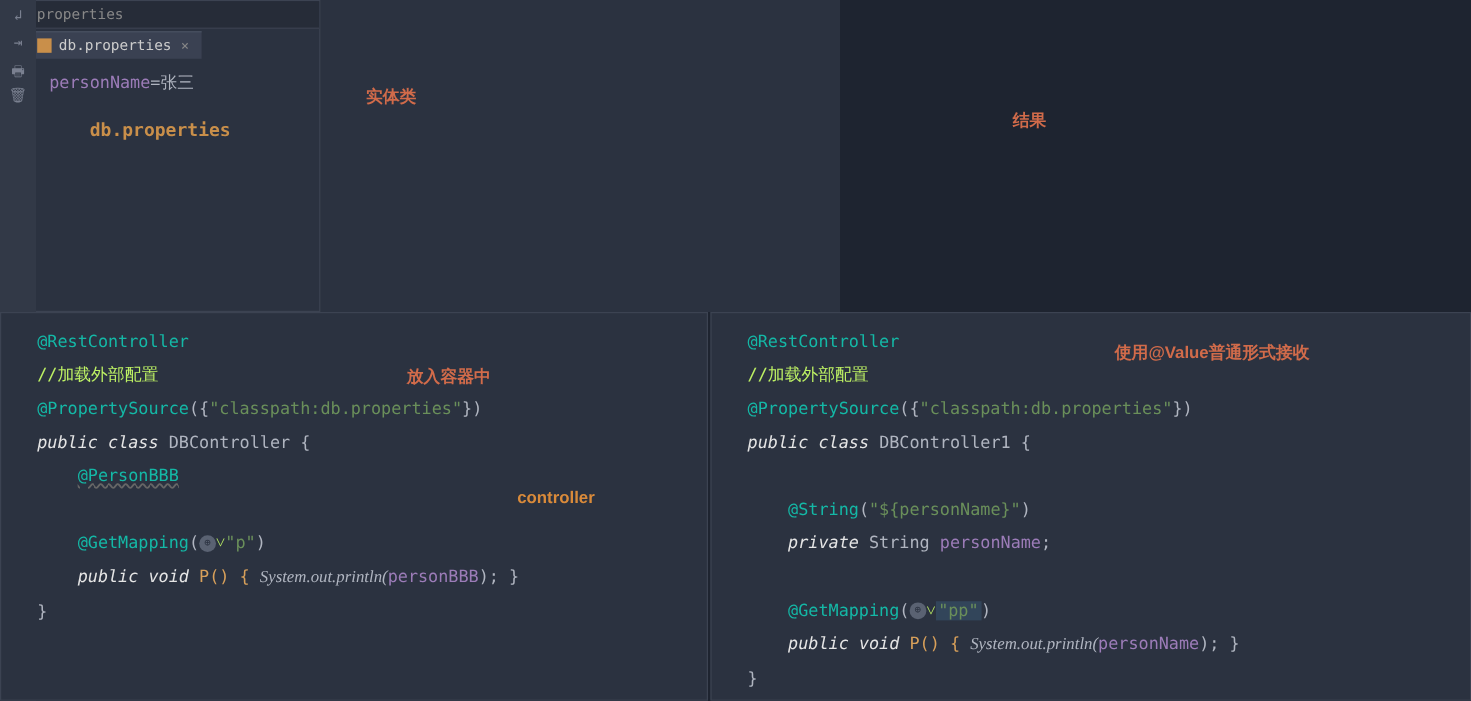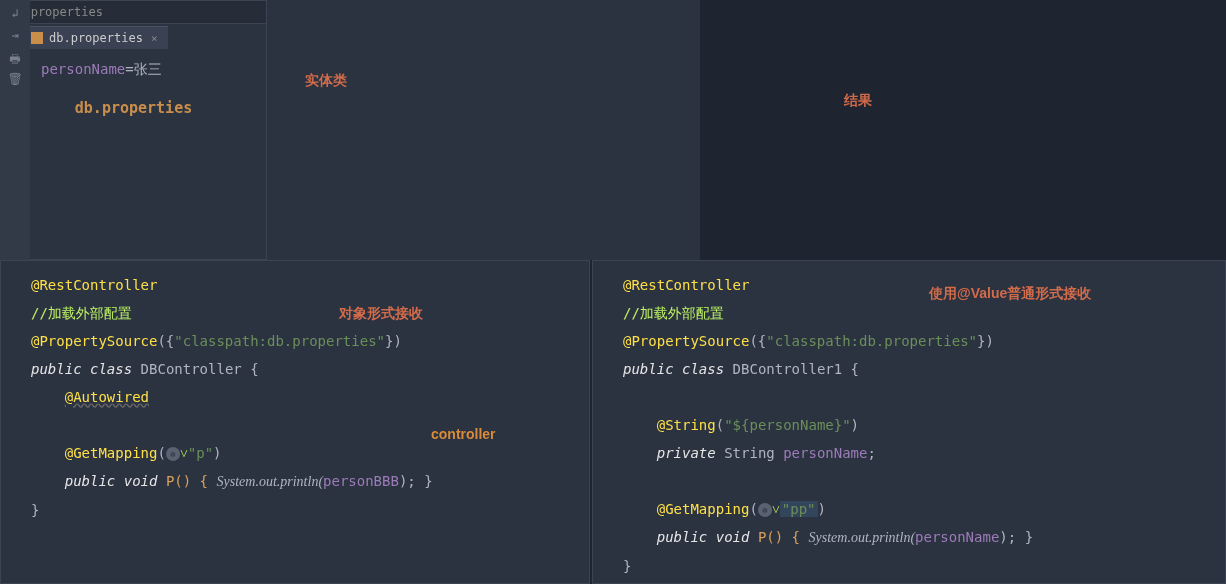--- a/index.html
+++ b/index.html
@@ -127,21 +127,21 @@
       left: 592px; top: 260px;
       width: 634px; height: 324px;
     }
     .ctrl-code {
       padding: 10px 12px 10px 30px;
       line-height: 28px;
     }
     
     .kw { color: #e5e5e5; font-style: italic; }
     .str { color: #6a8f5a; }
-    .ann { color: #fde047; }
+    .ann { color: #14b8a6; }
     .cls { color: #b0b5c0; }
     .fld { color: #9c7cb8; }
     .com { color: #bef264; }
     .fn { color: #d8a05a; }
     .sys { font-style: italic; font-family: Liberation Serif, serif; }
     .underline { text-decoration: underline wavy #666; }
     .label-red {
       color: #d16b4a;
       font-weight: bold;
       font-family: 'Microsoft YaHei', sans-serif;
@@ -218,28 +218,28 @@
     <span class="gutter-icon">🗑</span>
   </div>
   <div class="result-content">
     <div><span class="cls">张三</span>&nbsp;&nbsp;&nbsp;&nbsp;<span class="label-red">普通接收</span></div>
     <div><span class="cls">PersonBBB{personName='张三', personAge=18}</span></div>
     <div><span class="cursor" style="background:#4a7cc0;width:2px;"></span>&nbsp;&nbsp;&nbsp;&nbsp;&nbsp;&nbsp;&nbsp;<span class="label-red">对象接收</span></div>
   </div>
 </div>
 
 <div class="ctrl-panel ctrl-left">
-  <span class="label-red" style="position:absolute; left:338px; top:44px;">对象形式接收</span>
-  <span class="label-orange" style="position:absolute; left:430px; top:145px;margin-top:20px;">controller</span>
+  <span class="label-red" style="position:absolute; left:338px; top:44px;">放入容器中</span>
+  <span class="label-orange" style="position:absolute; left:430px; top:145px;">controller</span>
   <div class="ctrl-code">
     <div><span class="ann">@RestController</span></div>
     <div><span class="com">//加载外部配置</span></div>
     <div><span class="ann">@PropertySource</span><span class="cls">({</span><span class="str">"classpath:db.properties"</span><span class="cls">})</span></div>
     <div><span class="kw">public</span> <span class="kw">class</span> <span class="cls">DBController {</span></div>
-    <div>&nbsp;&nbsp;&nbsp;&nbsp;<span class="ann underline">@Autowired</span></div>
+    <div>&nbsp;&nbsp;&nbsp;&nbsp;<span class="ann underline">@PersonBBB</span></div>
     <div>&nbsp;</div>
     <div>&nbsp;&nbsp;&nbsp;&nbsp;<span class="ann">@GetMapping</span><span class="cls">(</span><span class="icon-globe">⊕</span><span class="com">˅</span><span class="str">"p"</span><span class="cls">)</span></div>
     <div>&nbsp;&nbsp;&nbsp;&nbsp;<span class="kw">public</span> <span class="kw">void</span> <span class="fn">P() {</span> <span class="cls sys">System</span><span class="cls sys">.out.println(</span><span class="fld">personBBB</span><span class="cls">); }</span></div>
     <div><span class="cls">}</span></div>
   </div>
 </div>
 
 <div class="ctrl-panel ctrl-right">
   <span class="label-red" style="position:absolute; left:336px; top:24px;">使用@Value普通形式接收</span>
   <div class="ctrl-code">

